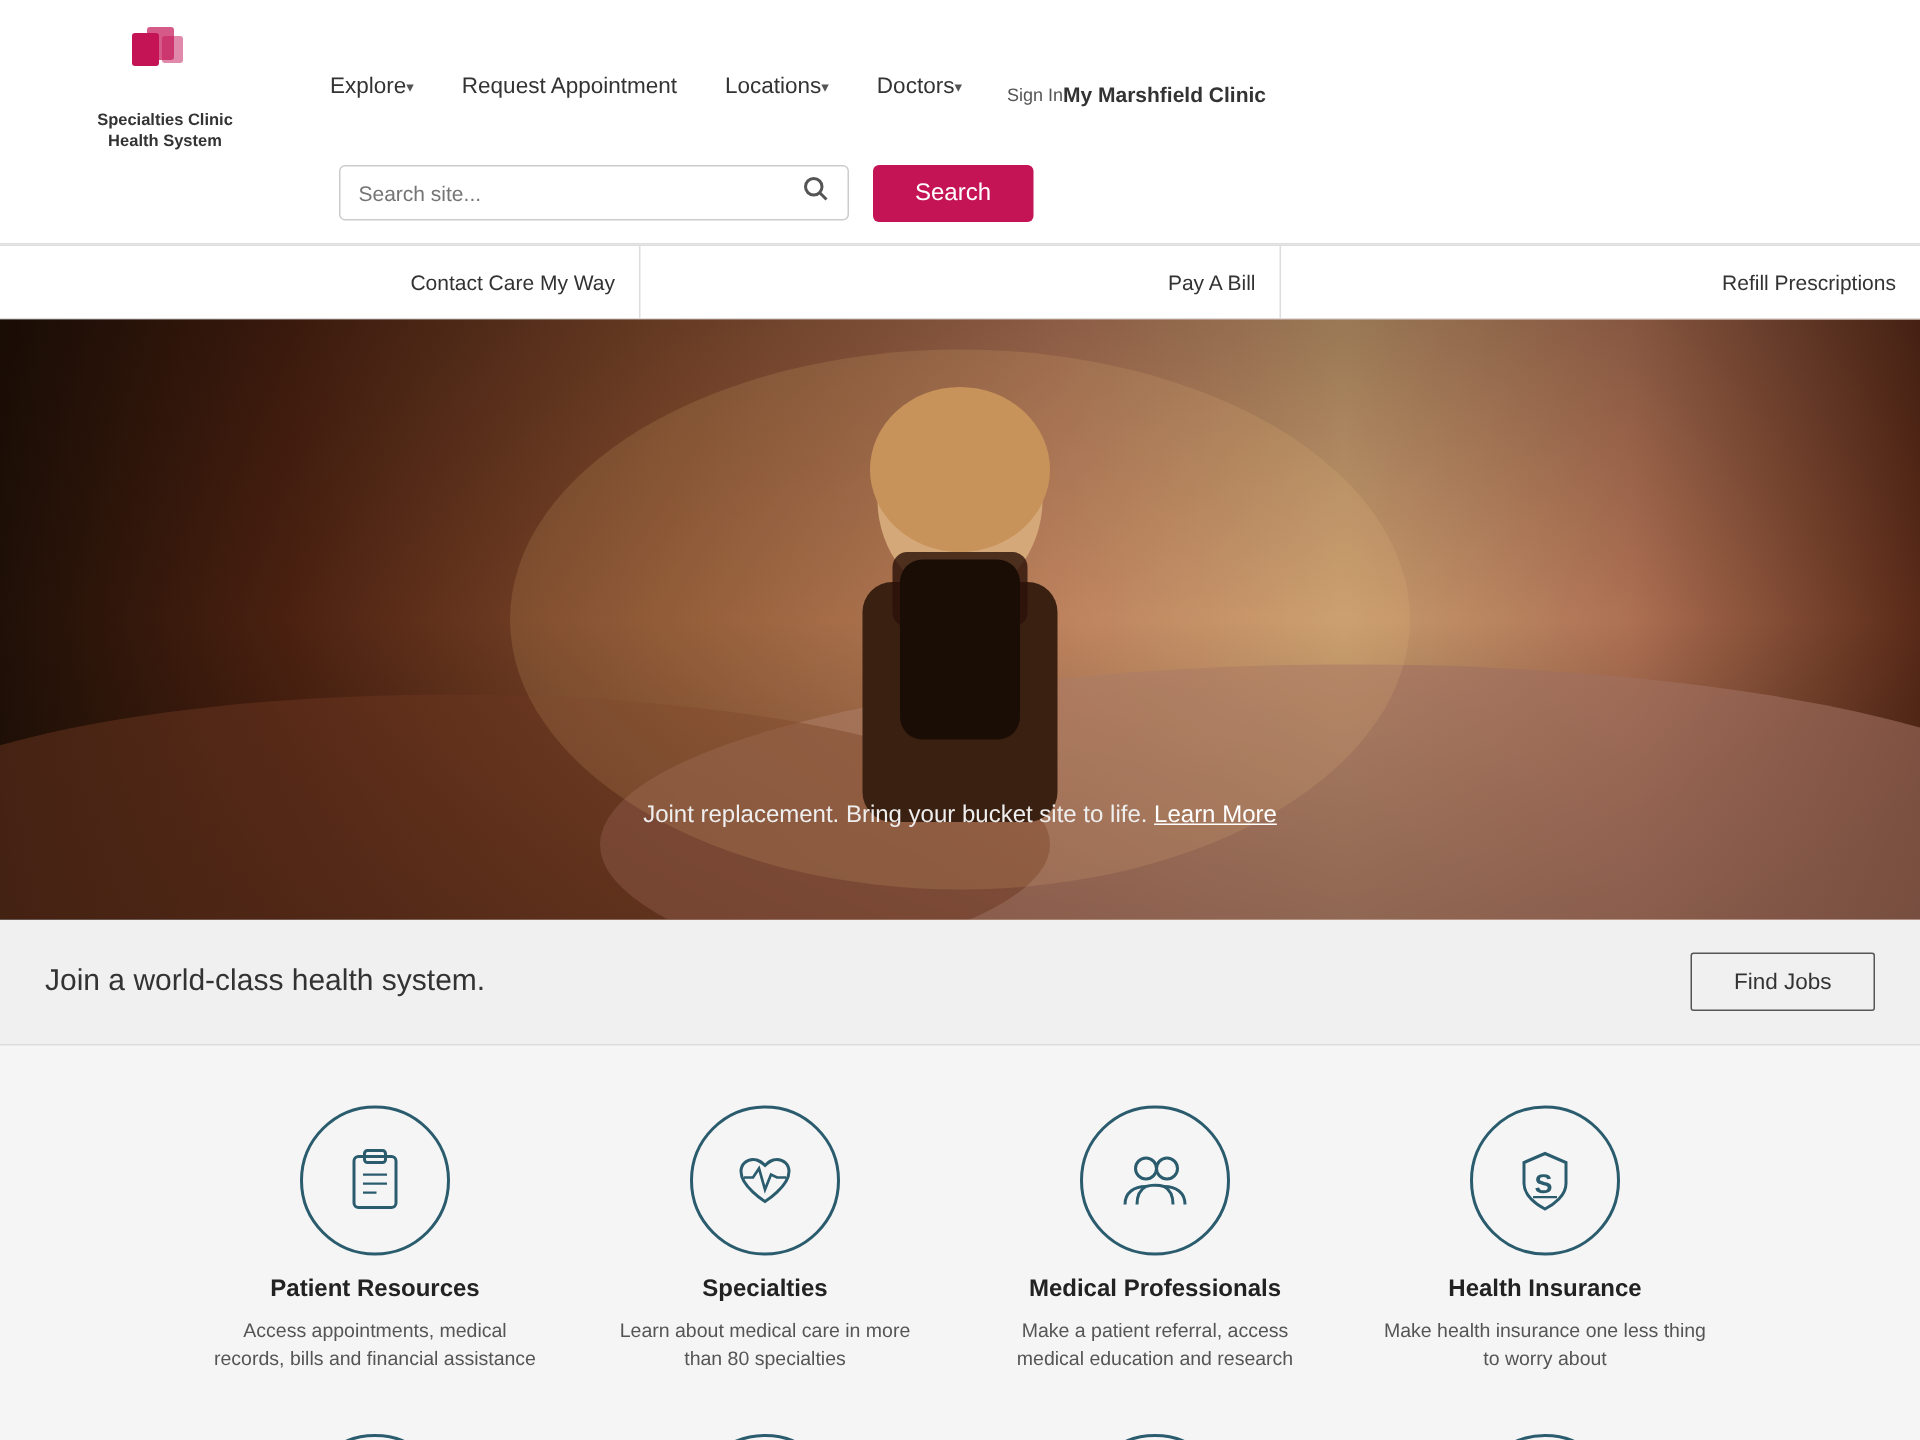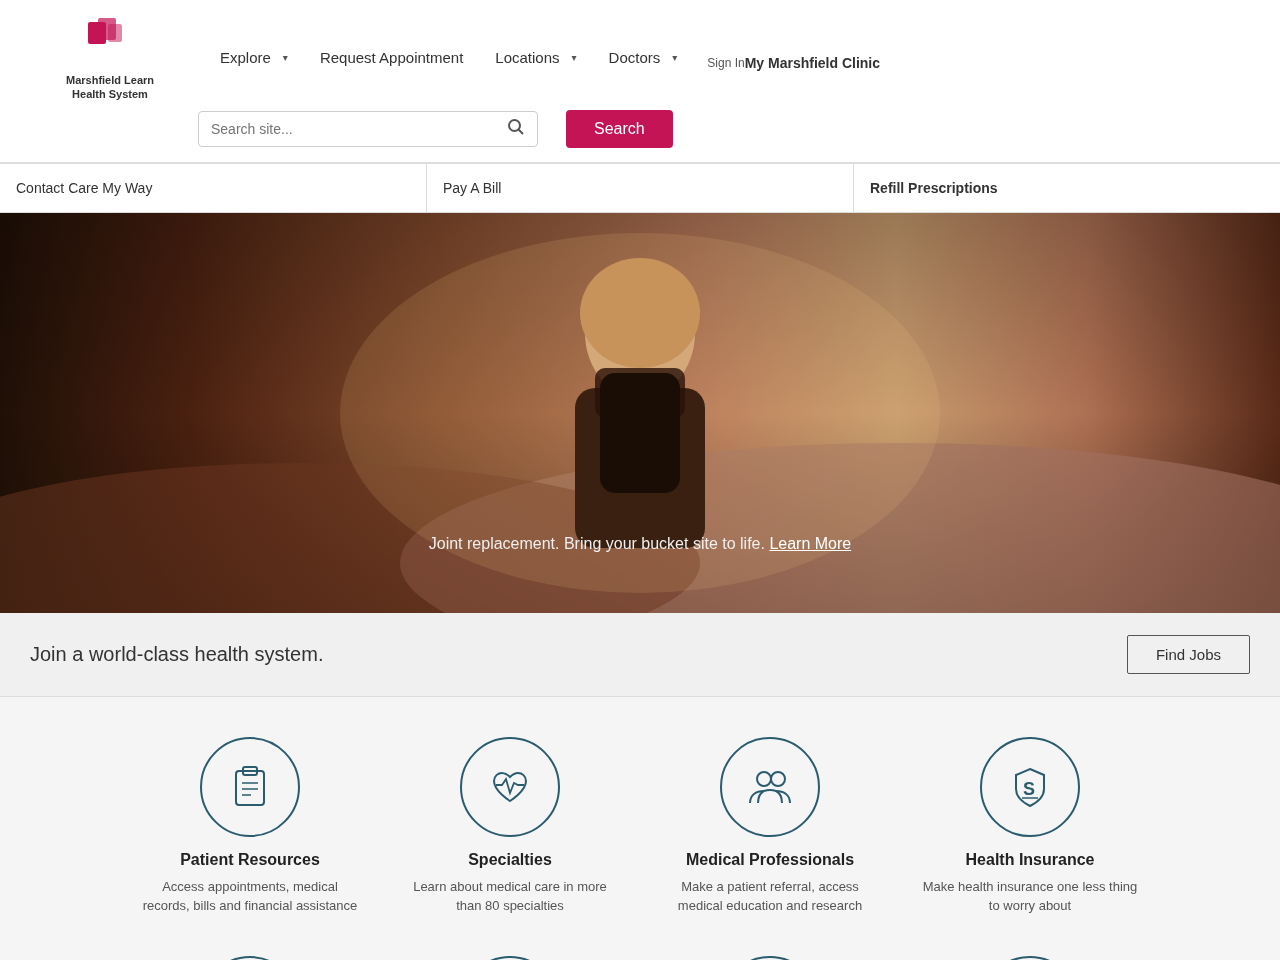--- a/index.html
+++ b/index.html
@@ -21,21 +21,21 @@
       text-align: center;
       line-height: 1.3;
       margin-top: 4px;
     }
     .nav-item {
       font-size: 15px;
       color: #333;
       cursor: pointer;
       display: flex;
       align-items: center;
-      gap: 12px;
+      gap: 0;
       font-weight: 500;
     }
     .chevron {
       font-size: 10px;
       color: #555;
     }
     .sign-in-area {
       display: flex;
       align-items: center;
       font-size: 13px;
@@ -86,45 +86,46 @@
     }
     .header-row1 {
       display: flex;
       align-items: center;
       padding: 14px 30px 0 30px;
     }
     .header-row2 {
       display: flex;
       align-items: center;
       padding: 8px 30px 14px 198px;
-      gap: 28px;
+      gap: 16px;
+      margin-left: 28px;
     }
     .nav-links {
       display: flex;
       align-items: center;
       gap: 32px;
       margin-left: 30px;
     }
 
     
     .utility-bar {
       display: flex;
       border-top: 1px solid #ddd;
       border-bottom: 1px solid #ddd;
     }
     .utility-item {
       flex: 1;
-      text-align: left;
+      text-align: right;
       padding: 16px;
       font-size: 14px;
       color: #333;
       cursor: pointer;
       border-right: 1px solid #ddd;
     }
-    .utility-item:last-child { border-right: none; font-weight: bold; }
+    .utility-item:last-child { border-right: none; }
 
     
     .hero {
       position: relative;
       width: 100%;
       height: 400px;
       overflow: hidden;
       background: linear-gradient(to right, #1a0d05 0%, #3d1c0a 20%, #6b3520 40%, #8a5030 55%, #a07060 70%, #c09080 85%, #d4a898 100%);
     }
     .hero-overlay {
@@ -248,21 +249,21 @@
 
   <div class="header-row1">
 
     <div class="logo-area">
       <svg class="logo-icon" viewBox="0 0 55 55">
         <rect x="5" y="8" width="18" height="22" rx="2" fill="#c41455"></rect>
         <rect x="15" y="4" width="18" height="22" rx="2" fill="#c41455" opacity="0.7"></rect>
         <rect x="25" y="10" width="14" height="18" rx="2" fill="#c41455" opacity="0.5"></rect>
       </svg>
       <div class="logo-text">
-        <span>Marshfield Learn</span><br>
+        <span>Specialties Clinic</span><br>
         <span>Health System</span>
       </div>
     </div>
 
     <nav class="nav-links">
       <span class="nav-item">
         <span>Explore</span>
         <span class="chevron">▾</span>
       </span>
       <span class="nav-item">

